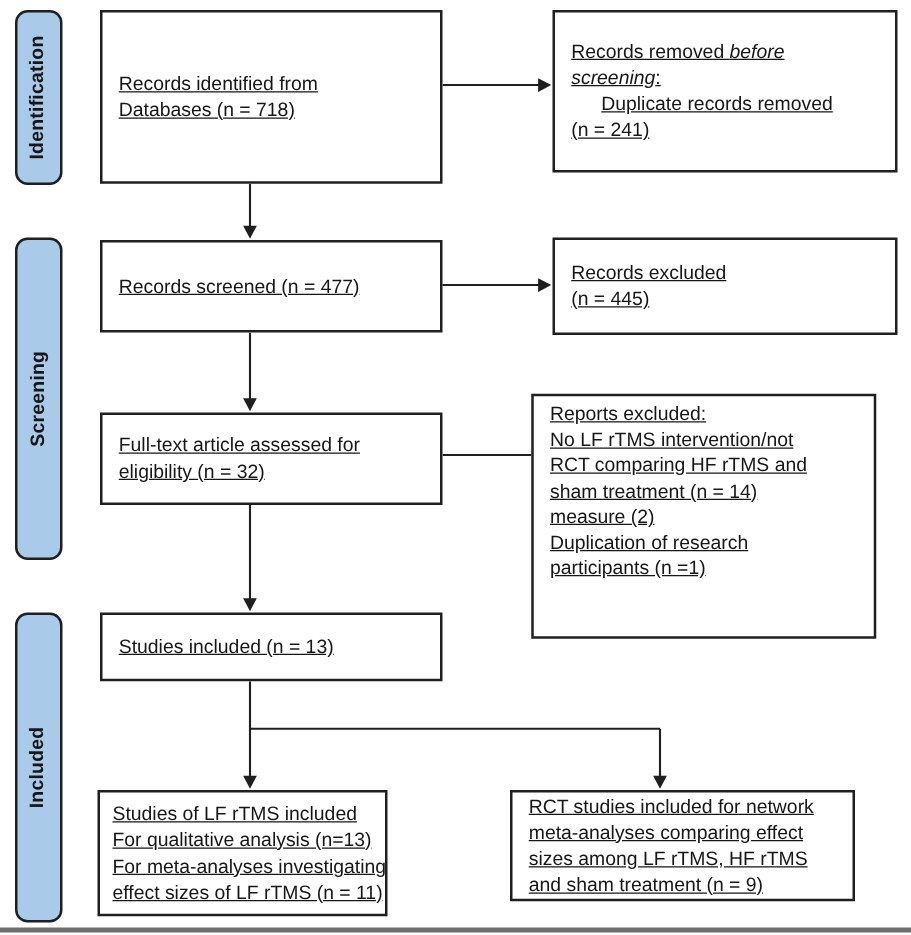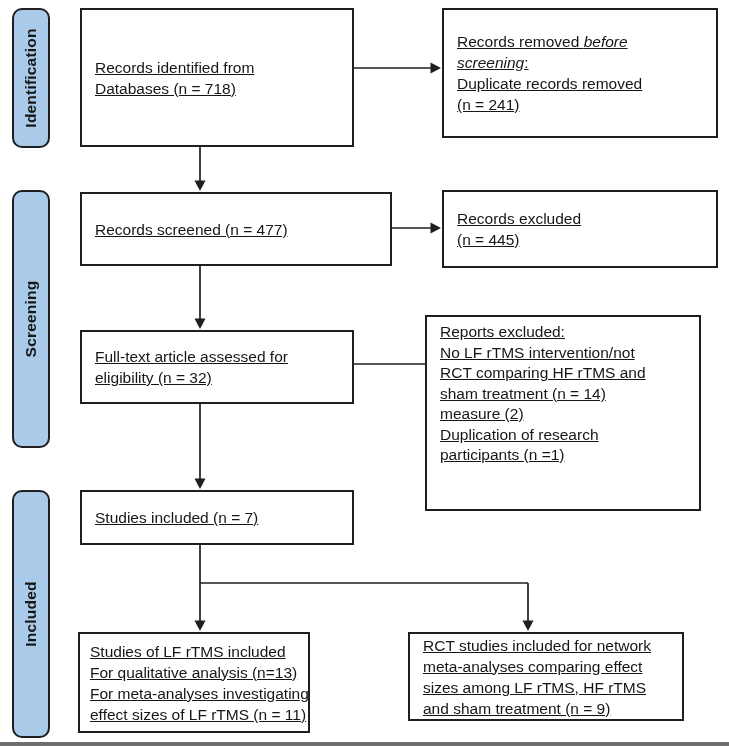--- a/index.html
+++ b/index.html
@@ -57,21 +57,21 @@
     padding: 4px 6px 4px 13px;
   }
   .box.top-align { justify-content: flex-start; padding-top: 5px; }
   .tline {
     font-size: 15.5px;
     line-height: 21px;
     white-space: nowrap;
     text-decoration: underline;
   }
   .box.tight .tline { line-height: 20.5px; }
-  .indent1 { }
+  .indent1 { margin-left: 24px; }
   .indent2 { }
   .bottom-rule {
     position: absolute;
     left: 0;
     top: 742px;
     width: 729px;
     height: 4px;
     background: var(--bottom-rule);
     opacity: 0.85;
   }
@@ -122,21 +122,21 @@
     <div class="tline">Databases (n = 718)</div>
   </div>
 
   <div class="box" style="left:442px; top:8px; width:276px; height:130px">
     <div class="tline"><span>Records removed </span><i>before</i></div>
     <div class="tline"><i>screening</i><span>:</span></div>
     <div class="tline indent1">Duplicate records removed</div>
     <div class="tline indent2">(n = 241)</div>
   </div>
 
-  <div class="box" style="left:80px; top:192px; width:312px; height:74px">
+  <div class="box" style="left:80px; top:192px; width:274px; height:74px">
     <div class="tline">Records screened (n = 477)</div>
   </div>
 
   <div class="box" style="left:442px; top:190px; width:276px; height:78px">
     <div class="tline">Records excluded</div>
     <div class="tline">(n = 445)</div>
   </div>
 
   <div class="box" style="left:80px; top:330px; width:274px; height:74px">
     <div class="tline">Full-text article assessed for</div>
@@ -147,21 +147,21 @@
     <div class="tline">Reports excluded:</div>
     <div class="tline">No LF rTMS intervention/not</div>
     <div class="tline">RCT comparing HF rTMS and</div>
     <div class="tline">sham treatment (n = 14)</div>
     <div class="tline">measure (2)</div>
     <div class="tline">Duplication of research</div>
     <div class="tline">participants (n =1)</div>
   </div>
 
   <div class="box" style="left:80px; top:490px; width:274px; height:55px">
-    <div class="tline">Studies included (n = 7)</div>
+    <div class="tline">Studies included (n = 13)</div>
   </div>
 
   <div class="box" style="left:78px; top:632px; width:232px; height:101px; padding-left:10px">
     <div class="tline">Studies of LF rTMS included</div>
     <div class="tline">For qualitative analysis (n=13)</div>
     <div class="tline">For meta-analyses investigating</div>
     <div class="tline">effect sizes of LF rTMS (n = 11)</div>
   </div>
 
   <div class="box" style="left:408px; top:632px; width:276px; height:89px">

